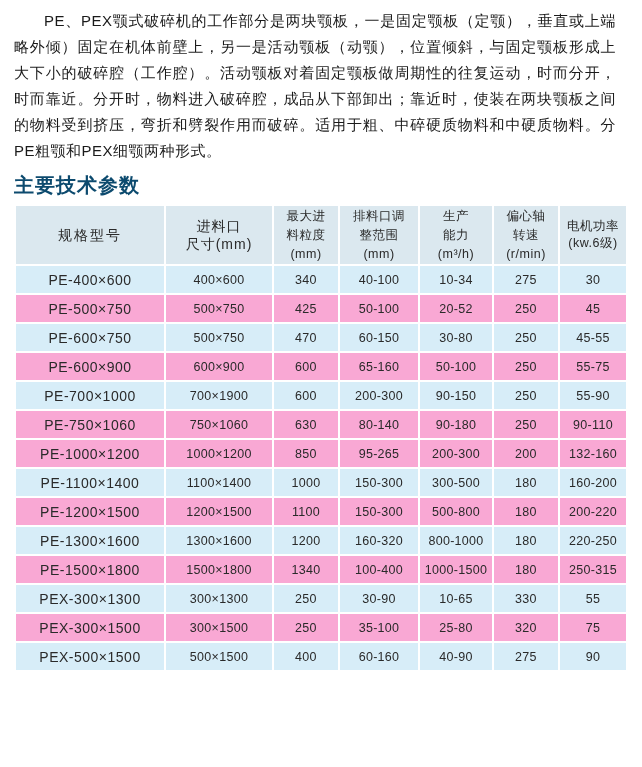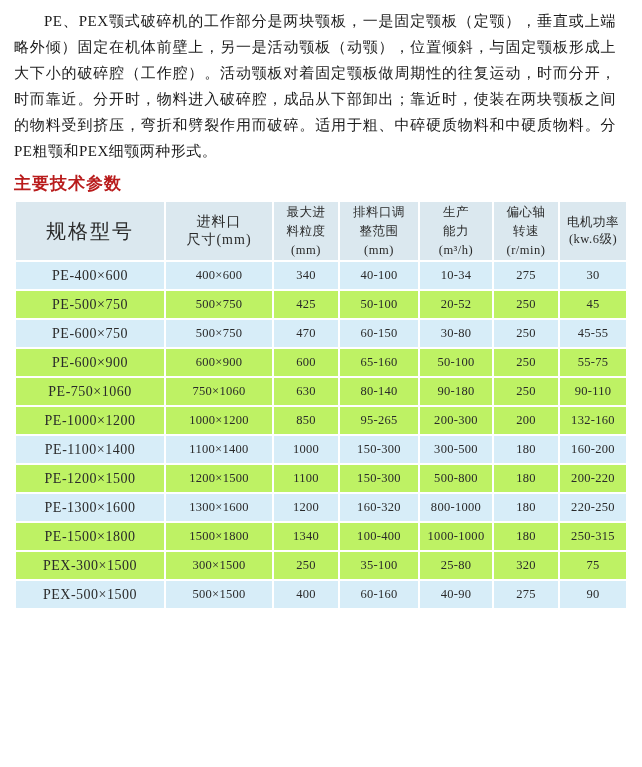--- a/index.html
+++ b/index.html
@@ -6,35 +6,34 @@
   html, body { background: #ffffff; }
   body {
     width: 642px;
     height: 767px;
     overflow: hidden;
     font-family: "Liberation Sans", sans-serif;
     color: #1f1f1f;
   }
   .page {
     padding: 8px 26px 0 14px;
-    font-family: Liberation Serif, serif;
   }
   .intro {
     font-size: 15px;
     line-height: 26px;
     text-indent: 2em;
     text-align: justify;
     color: #1a1a1a;
     letter-spacing: 0.5px;
   }
   .section-title {
     margin-top: 8px;
-    font-size: 17px;
+    font-size: 20px;
     font-weight: bold;
-    color: #b91c1c;
+    color: #0c4a6e;
     letter-spacing: 1px;
   }
   table.spec-table {
     margin-top: 5px;
     width: 614px;
     table-layout: fixed;
     border-collapse: separate;
     border-spacing: 2px;
     background: #ffffff;
   }
@@ -43,37 +42,37 @@
     background: #dbe8ef;
     font-weight: normal;
     color: #2a2a2a;
     text-align: center;
     vertical-align: middle;
     white-space: pre-line;
     font-size: 12.5px;
     line-height: 19px;
     letter-spacing: 0.5px;
   }
-  table.spec-table th:nth-child(1) { font-size: 20px; letter-spacing: 2px; }
+  table.spec-table th:nth-child(1) { font-size: 14px; letter-spacing: 2px; }
   table.spec-table th:nth-child(2) { font-size: 14px; line-height: 18px; letter-spacing: 1px; }
   table.spec-table th:nth-child(7) { font-size: 12.5px; line-height: 17px; }
   table.spec-table td {
     height: 27px;
     text-align: center;
     vertical-align: middle;
     font-size: 12.5px;
     color: #2a2a2a;
     letter-spacing: 0.3px;
   }
   table.spec-table td:first-child {
     font-size: 14px;
     letter-spacing: 0.5px;
   }
   table.spec-table tr.stripe-blue td { background: #d7edf8; }
-  table.spec-table tr.stripe-green td { background: #bef264; }
+  table.spec-table tr.stripe-green td { background: #f9a8d4; }
 </style>
 </head>
 <body>
 
 <div class="page">
   <p class="intro">PE、PEX颚式破碎机的工作部分是两块颚板，一是固定颚板（定颚），垂直或上端略外倾）固定在机体前壁上，另一是活动颚板（动颚），位置倾斜，与固定颚板形成上大下小的破碎腔（工作腔）。活动颚板对着固定颚板做周期性的往复运动，时而分开，时而靠近。分开时，物料进入破碎腔，成品从下部卸出；靠近时，使装在两块颚板之间的物料受到挤压，弯折和劈裂作用而破碎。适用于粗、中碎硬质物料和中硬质物料。分PE粗颚和PEX细颚两种形式。</p>
 
   <h2 class="section-title">主要技术参数</h2>
 
   <table class="spec-table">
@@ -137,20 +136,29 @@
         </tr>
         <tr class="stripe-green">
           <td>PE-600×900</td>
           <td>600×900</td>
           <td>600</td>
           <td>65-160</td>
           <td>50-100</td>
           <td>250</td>
           <td>55-75</td>
         </tr>
+        <tr class="stripe-blue">
+          <td>PE-700×1000</td>
+          <td>700×1900</td>
+          <td>600</td>
+          <td>200-300</td>
+          <td>90-150</td>
+          <td>250</td>
+          <td>55-90</td>
+        </tr>
         <tr class="stripe-green">
           <td>PE-750×1060</td>
           <td>750×1060</td>
           <td>630</td>
           <td>80-140</td>
           <td>90-180</td>
           <td>250</td>
           <td>90-110</td>
         </tr>
         <tr class="stripe-green">
@@ -187,23 +195,32 @@
           <td>160-320</td>
           <td>800-1000</td>
           <td>180</td>
           <td>220-250</td>
         </tr>
         <tr class="stripe-green">
           <td>PE-1500×1800</td>
           <td>1500×1800</td>
           <td>1340</td>
           <td>100-400</td>
-          <td>1000-1000</td>
+          <td>1000-1500</td>
           <td>180</td>
           <td>250-315</td>
+        </tr>
+        <tr class="stripe-blue">
+          <td>PEX-300×1300</td>
+          <td>300×1300</td>
+          <td>250</td>
+          <td>30-90</td>
+          <td>10-65</td>
+          <td>330</td>
+          <td>55</td>
         </tr>
         <tr class="stripe-green">
           <td>PEX-300×1500</td>
           <td>300×1500</td>
           <td>250</td>
           <td>35-100</td>
           <td>25-80</td>
           <td>320</td>
           <td>75</td>
         </tr>

